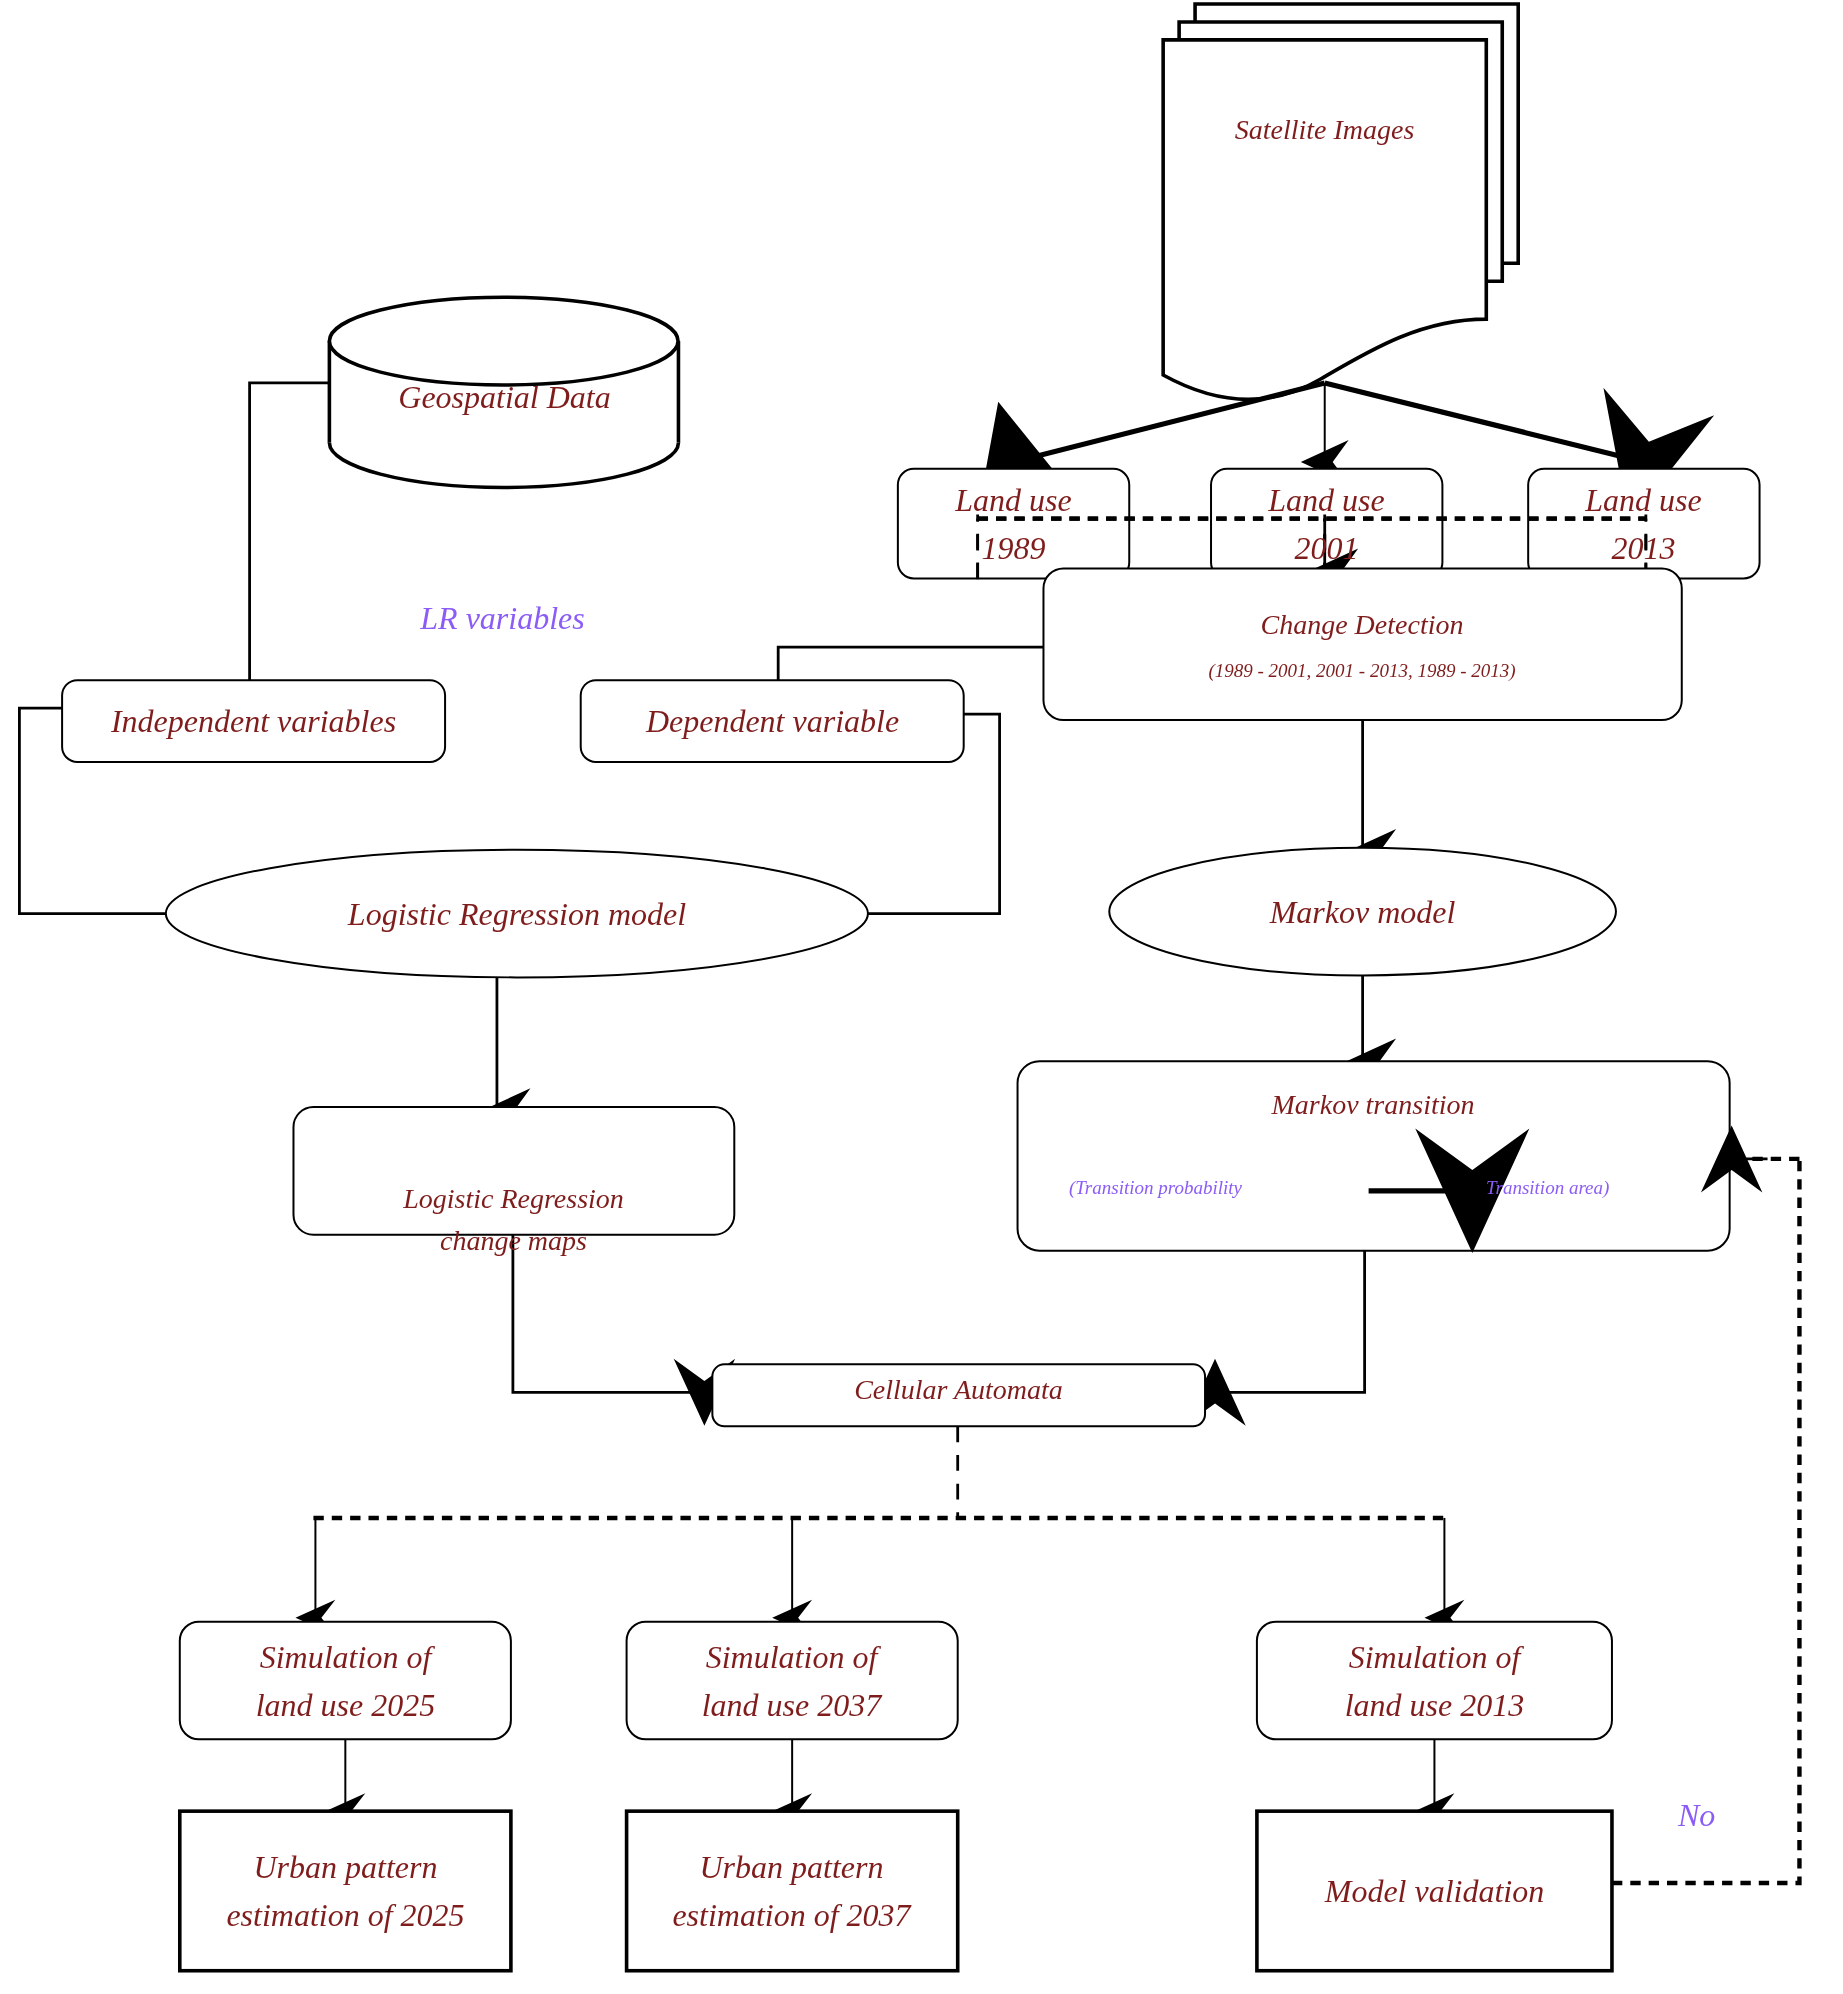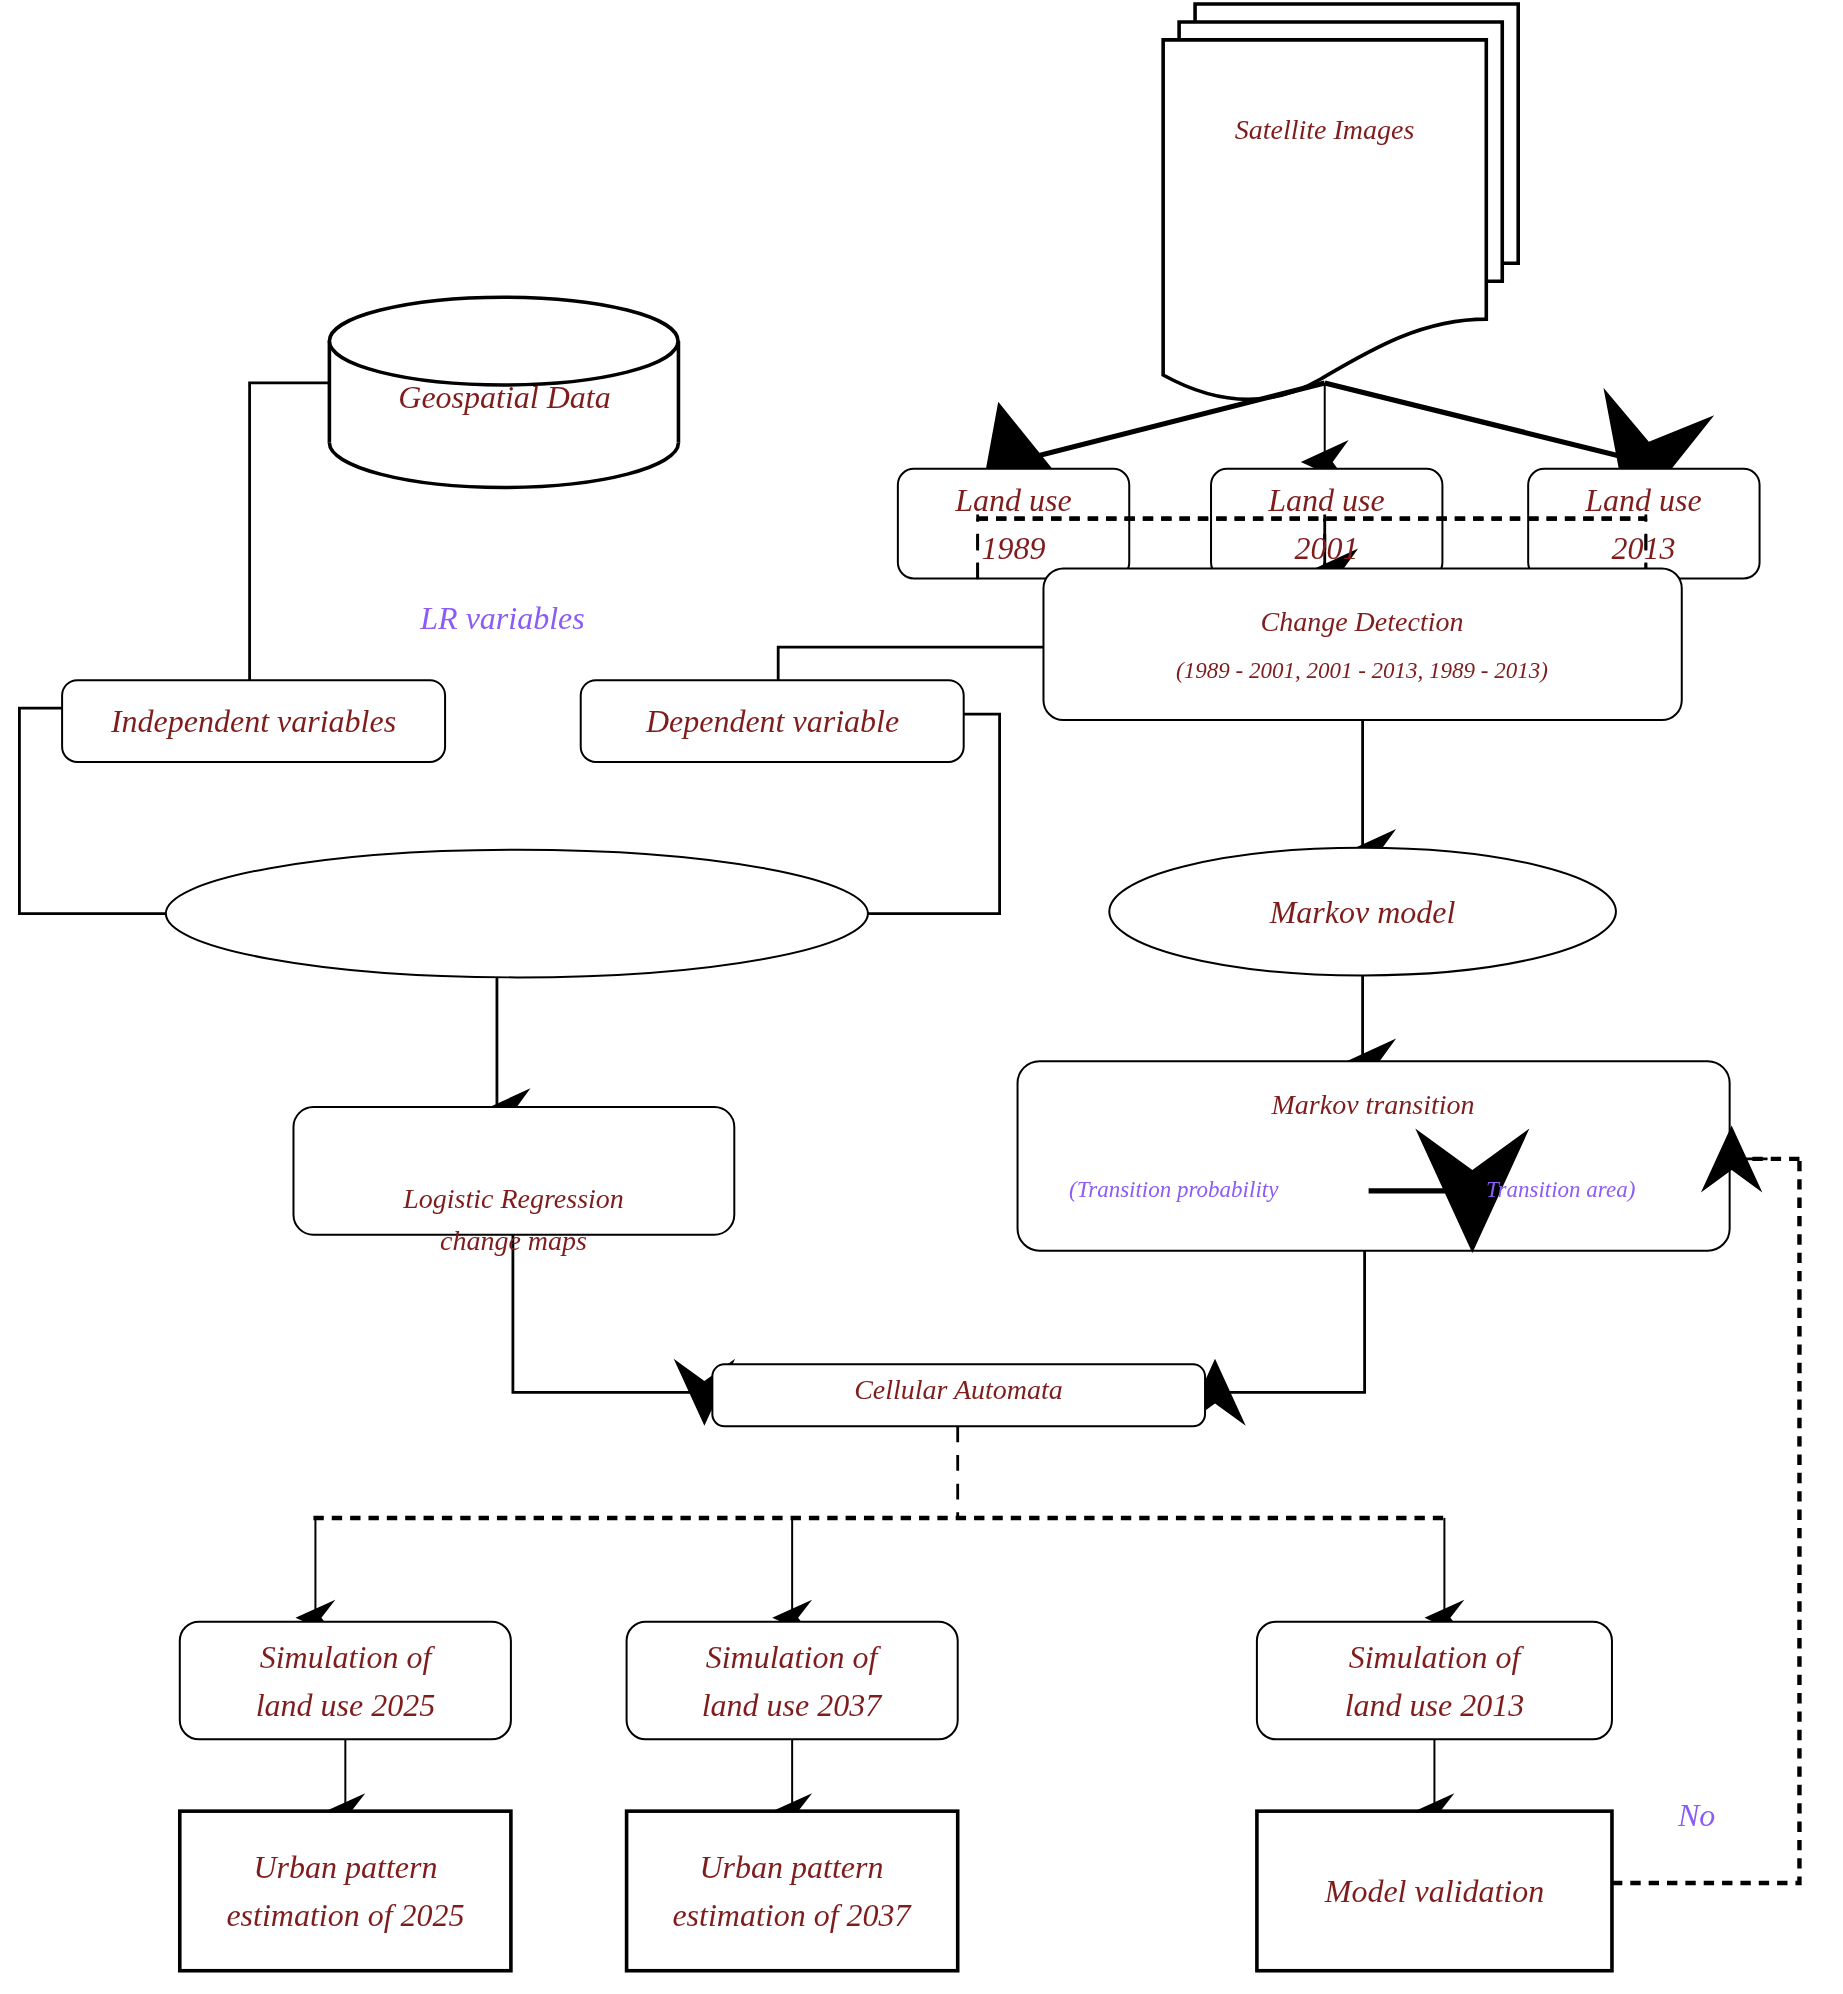--- a/index.html
+++ b/index.html
@@ -12,21 +12,21 @@
   .ln-thin{stroke:#000000;stroke-width:5;fill:none;}
   .ln-thick{stroke:#000000;stroke-width:13;fill:none;}
   .dash{stroke:#000000;stroke-width:11;fill:none;stroke-dasharray:26 20;}
   .dash-v{stroke:#000000;stroke-width:7;fill:none;stroke-dasharray:40 32;}
   .nodeText{position:absolute;display:flex;flex-direction:column;align-items:center;
             justify-content:center;text-align:center;font-style:italic;color:#7f1d1d;
             font-family:"Liberation Serif", serif;line-height:1.5;}
   .lbl{position:absolute;font-style:italic;color:#8b5cf6;font-family:"Liberation Serif", serif;}
   .t-lg{font-size:28px;}
   .t-md{font-size:32px;}
-  .t-sm{font-size:23px;}
+  .t-sm{font-size:19px;}
 </style>
 </head>
 <body>
 
 <div id="page">
 
   <svg class="flow" viewBox="0 0 4621 5625">
     <defs>
       <marker id="ah" markerWidth="26" markerHeight="26" refX="12" refY="13" orient="auto" markerUnits="strokeWidth">
         <path d="M1,1 L12,25 L23,1 L12,9 Z" fill="#000"></path>
@@ -172,20 +172,23 @@
     <span>LR variables</span>
   </div>
 
   <div class="nodeText t-md" style="left:62px;top:680px;width:383px;height:82px;">
     <span>Independent variables</span>
   </div>
   <div class="nodeText t-md" style="left:581px;top:680px;width:383px;height:82px;">
     <span>Dependent variable</span>
   </div>
 
+  <div class="nodeText t-md" style="left:166px;top:882px;width:702px;height:64px;">
+    <span>Logistic Regression model</span>
+  </div>
   <div class="nodeText t-md" style="left:1109px;top:880px;width:507px;height:64px;">
     <span>Markov model</span>
   </div>
 
   <div class="nodeText t-lg" style="left:1017px;top:1085px;width:712px;height:40px;">
     <span>Markov transition</span>
   </div>
   <div class="lbl t-sm" style="left:1069px;top:1177px;">
     <span>(Transition probability</span>
   </div>

